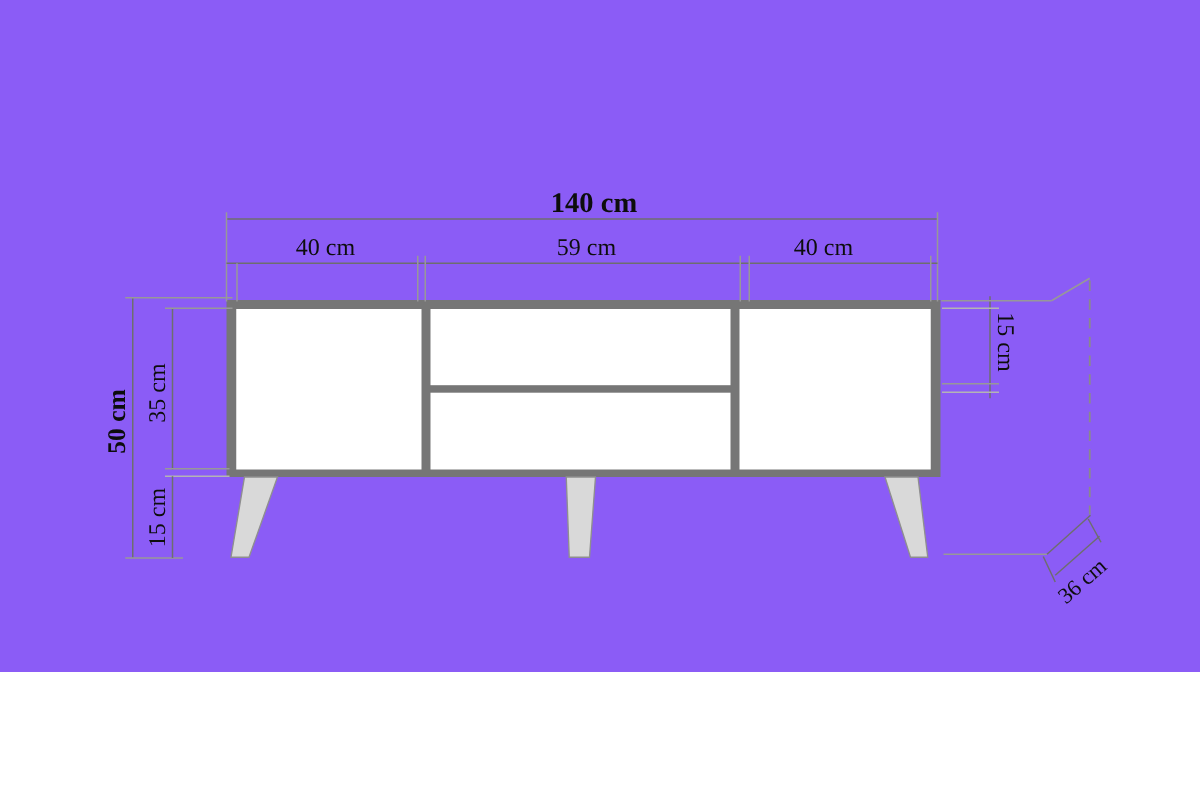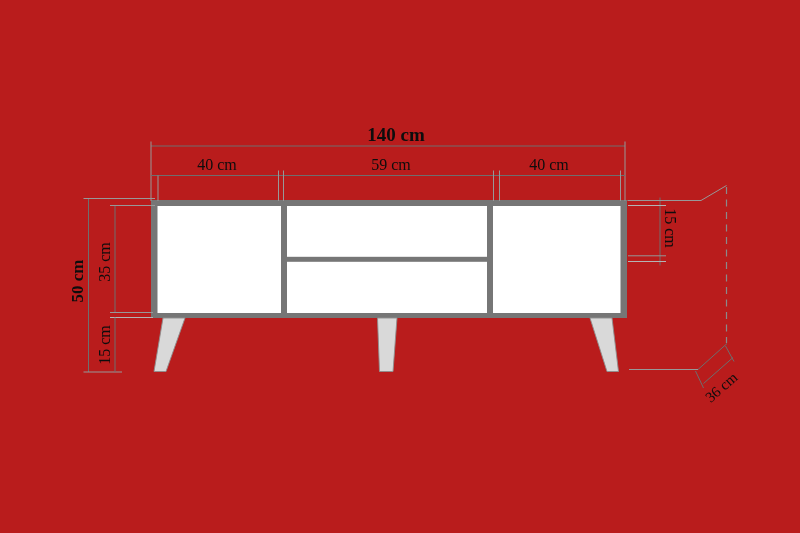--- a/index.html
+++ b/index.html
@@ -1,19 +1,19 @@
 <!DOCTYPE html>
 <html><head>
 <meta charset="utf-8">
 <style>
   html,body{margin:0;padding:0;background:#ffffff;}
   .stage{
     position:relative;
-    width:800px;height:533px;
-    background:#b91c1c;
+    width:800px;height:448px;
+    background:#8b5cf6;
     font-family:"Liberation Serif","DejaVu Serif",serif;
     overflow:hidden;
   }
   svg text{
     font-family:"Liberation Serif","DejaVu Serif",serif;
     fill:#0d0d0d;
   }
   .dim-line{stroke:#6e6e6e;stroke-width:1;fill:none;}
   .ext-line{stroke:#989898;stroke-width:1;fill:none;}
   .ext-line-light{stroke:#b4b4b4;stroke-width:1;fill:none;}

